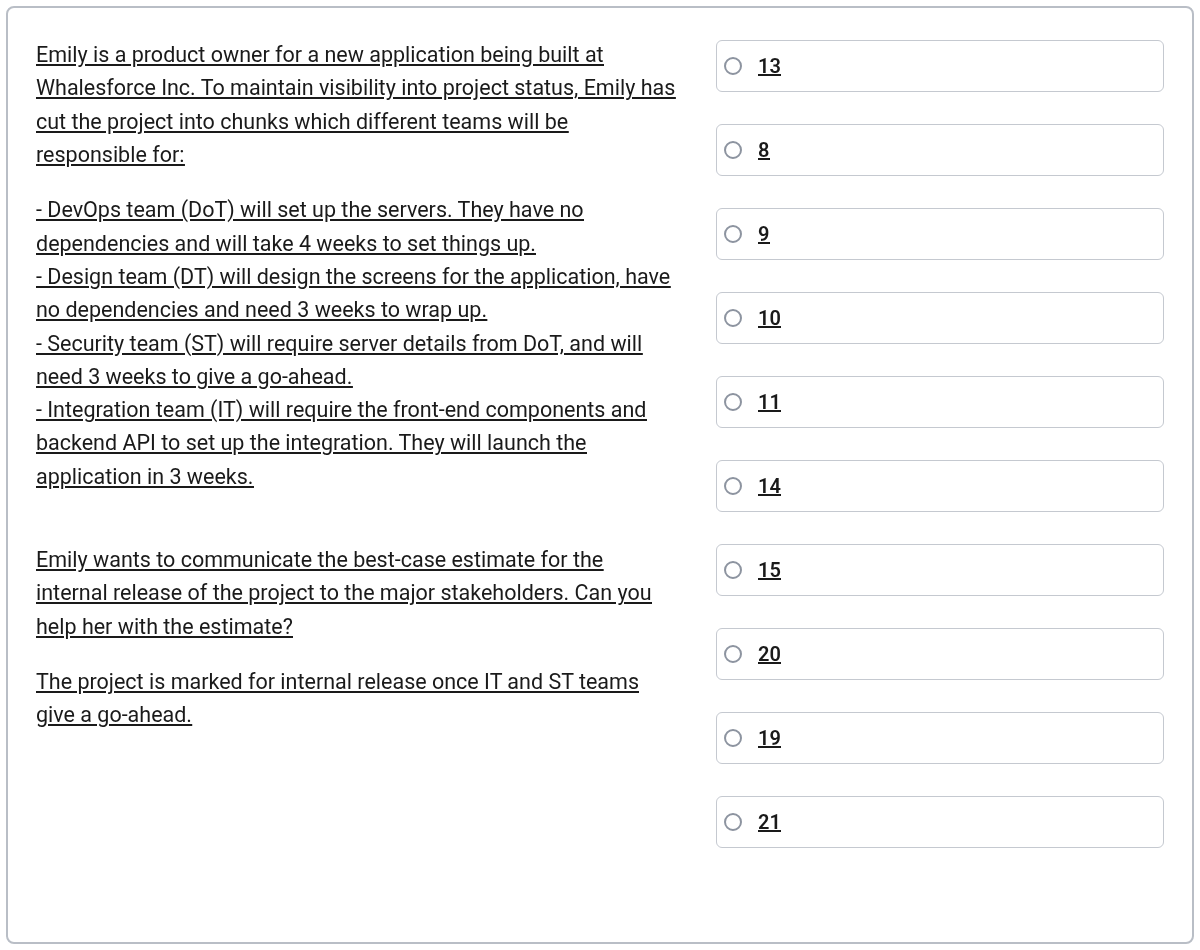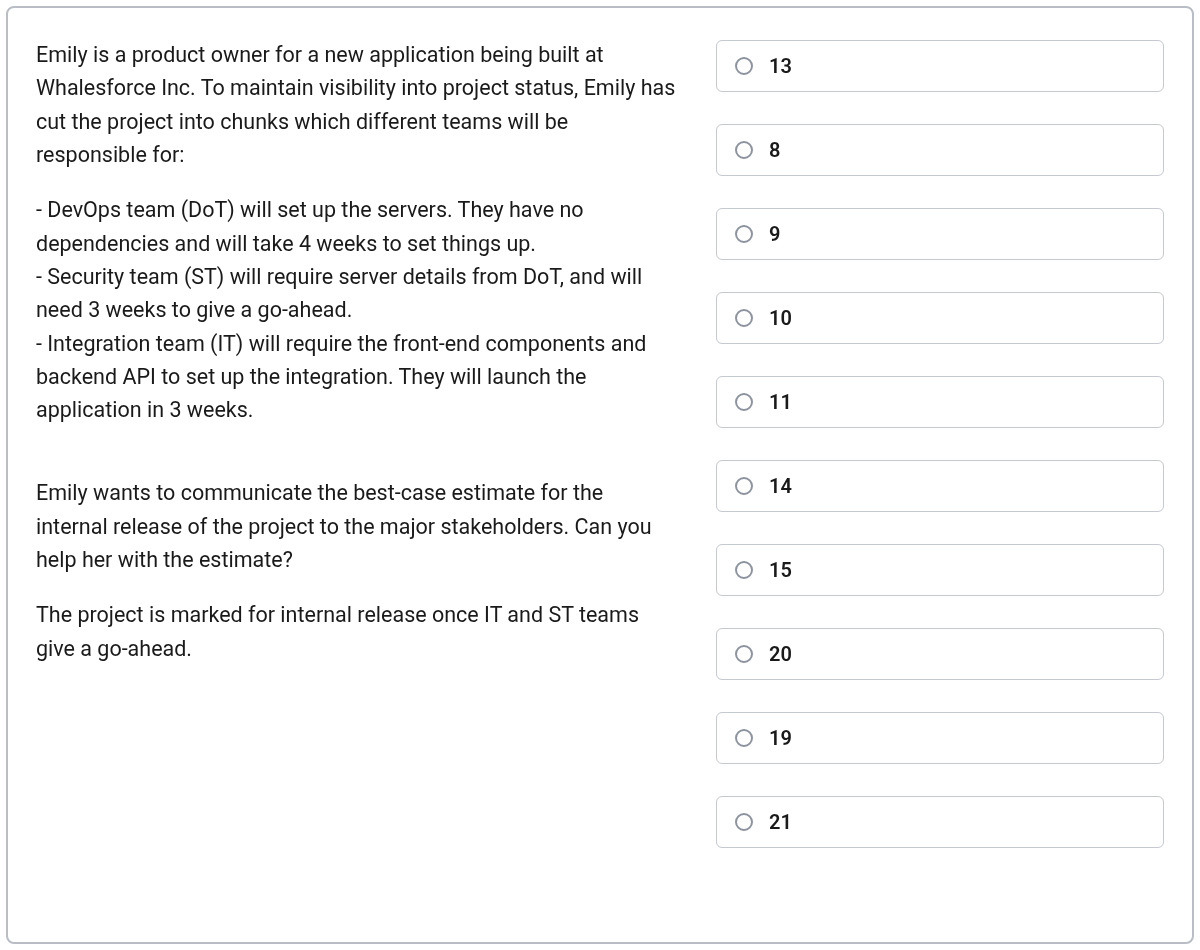--- a/index.html
+++ b/index.html
@@ -1,15 +1,15 @@
 <!DOCTYPE html>
 <html><head>
 <meta charset="utf-8">
 <style>
-  * { box-sizing: border-box; margin: 0; padding: 0; }
+  * { box-sizing: border-box; margin: 0; padding: 0; text-decoration: underline; }
   body {
     background: #ffffff;
     font-family: -apple-system, BlinkMacSystemFont, "Segoe UI", Roboto, "Helvetica Neue", Arial, sans-serif;
     width: 1200px;
     height: 950px;
     overflow: hidden;
   }
   .panel {
     margin: 6px;
     width: 1188px;
@@ -36,21 +36,21 @@
     gap: 32px;
     padding-top: 2px;
   }
   .option {
     border: 1px solid #c5c9d0;
     border-radius: 6px;
     background: #ffffff;
     height: 52px;
     display: flex;
     align-items: center;
-    padding: 0 18px;
+    padding: 0 7px;
     gap: 16px;
     cursor: pointer;
   }
   .radio {
     width: 18px;
     height: 18px;
     border: 2px solid #8d94a0;
     border-radius: 50%;
     flex: 0 0 18px;
   }
@@ -61,20 +61,21 @@
   }
 </style>
 </head>
 <body>
 
 <div class="panel">
   <div class="question">
     <p>Emily is a product owner for a new application being built at Whalesforce Inc. To maintain visibility into project status, Emily has cut the project into chunks which different teams will be responsible for:</p>
     <div class="bullets">
       <div>- DevOps team (DoT) will set up the servers. They have no dependencies and will take 4 weeks to set things up.</div>
+      <div>- Design team (DT) will design the screens for the application, have no dependencies and need 3 weeks to wrap up.</div>
       <div>- Security team (ST) will require server details from DoT, and will need 3 weeks to give a go-ahead.</div>
       <div>- Integration team (IT) will require the front-end components and backend API to set up the integration. They will launch the application in 3 weeks.</div>
     </div>
     <p>Emily wants to communicate the best-case estimate for the internal release of the project to the major stakeholders. Can you help her with the estimate?</p>
     <p>The project is marked for internal release once IT and ST teams give a go-ahead.</p>
   </div>
 
   <div class="options">
     <div class="option">
       <span class="radio"></span>

